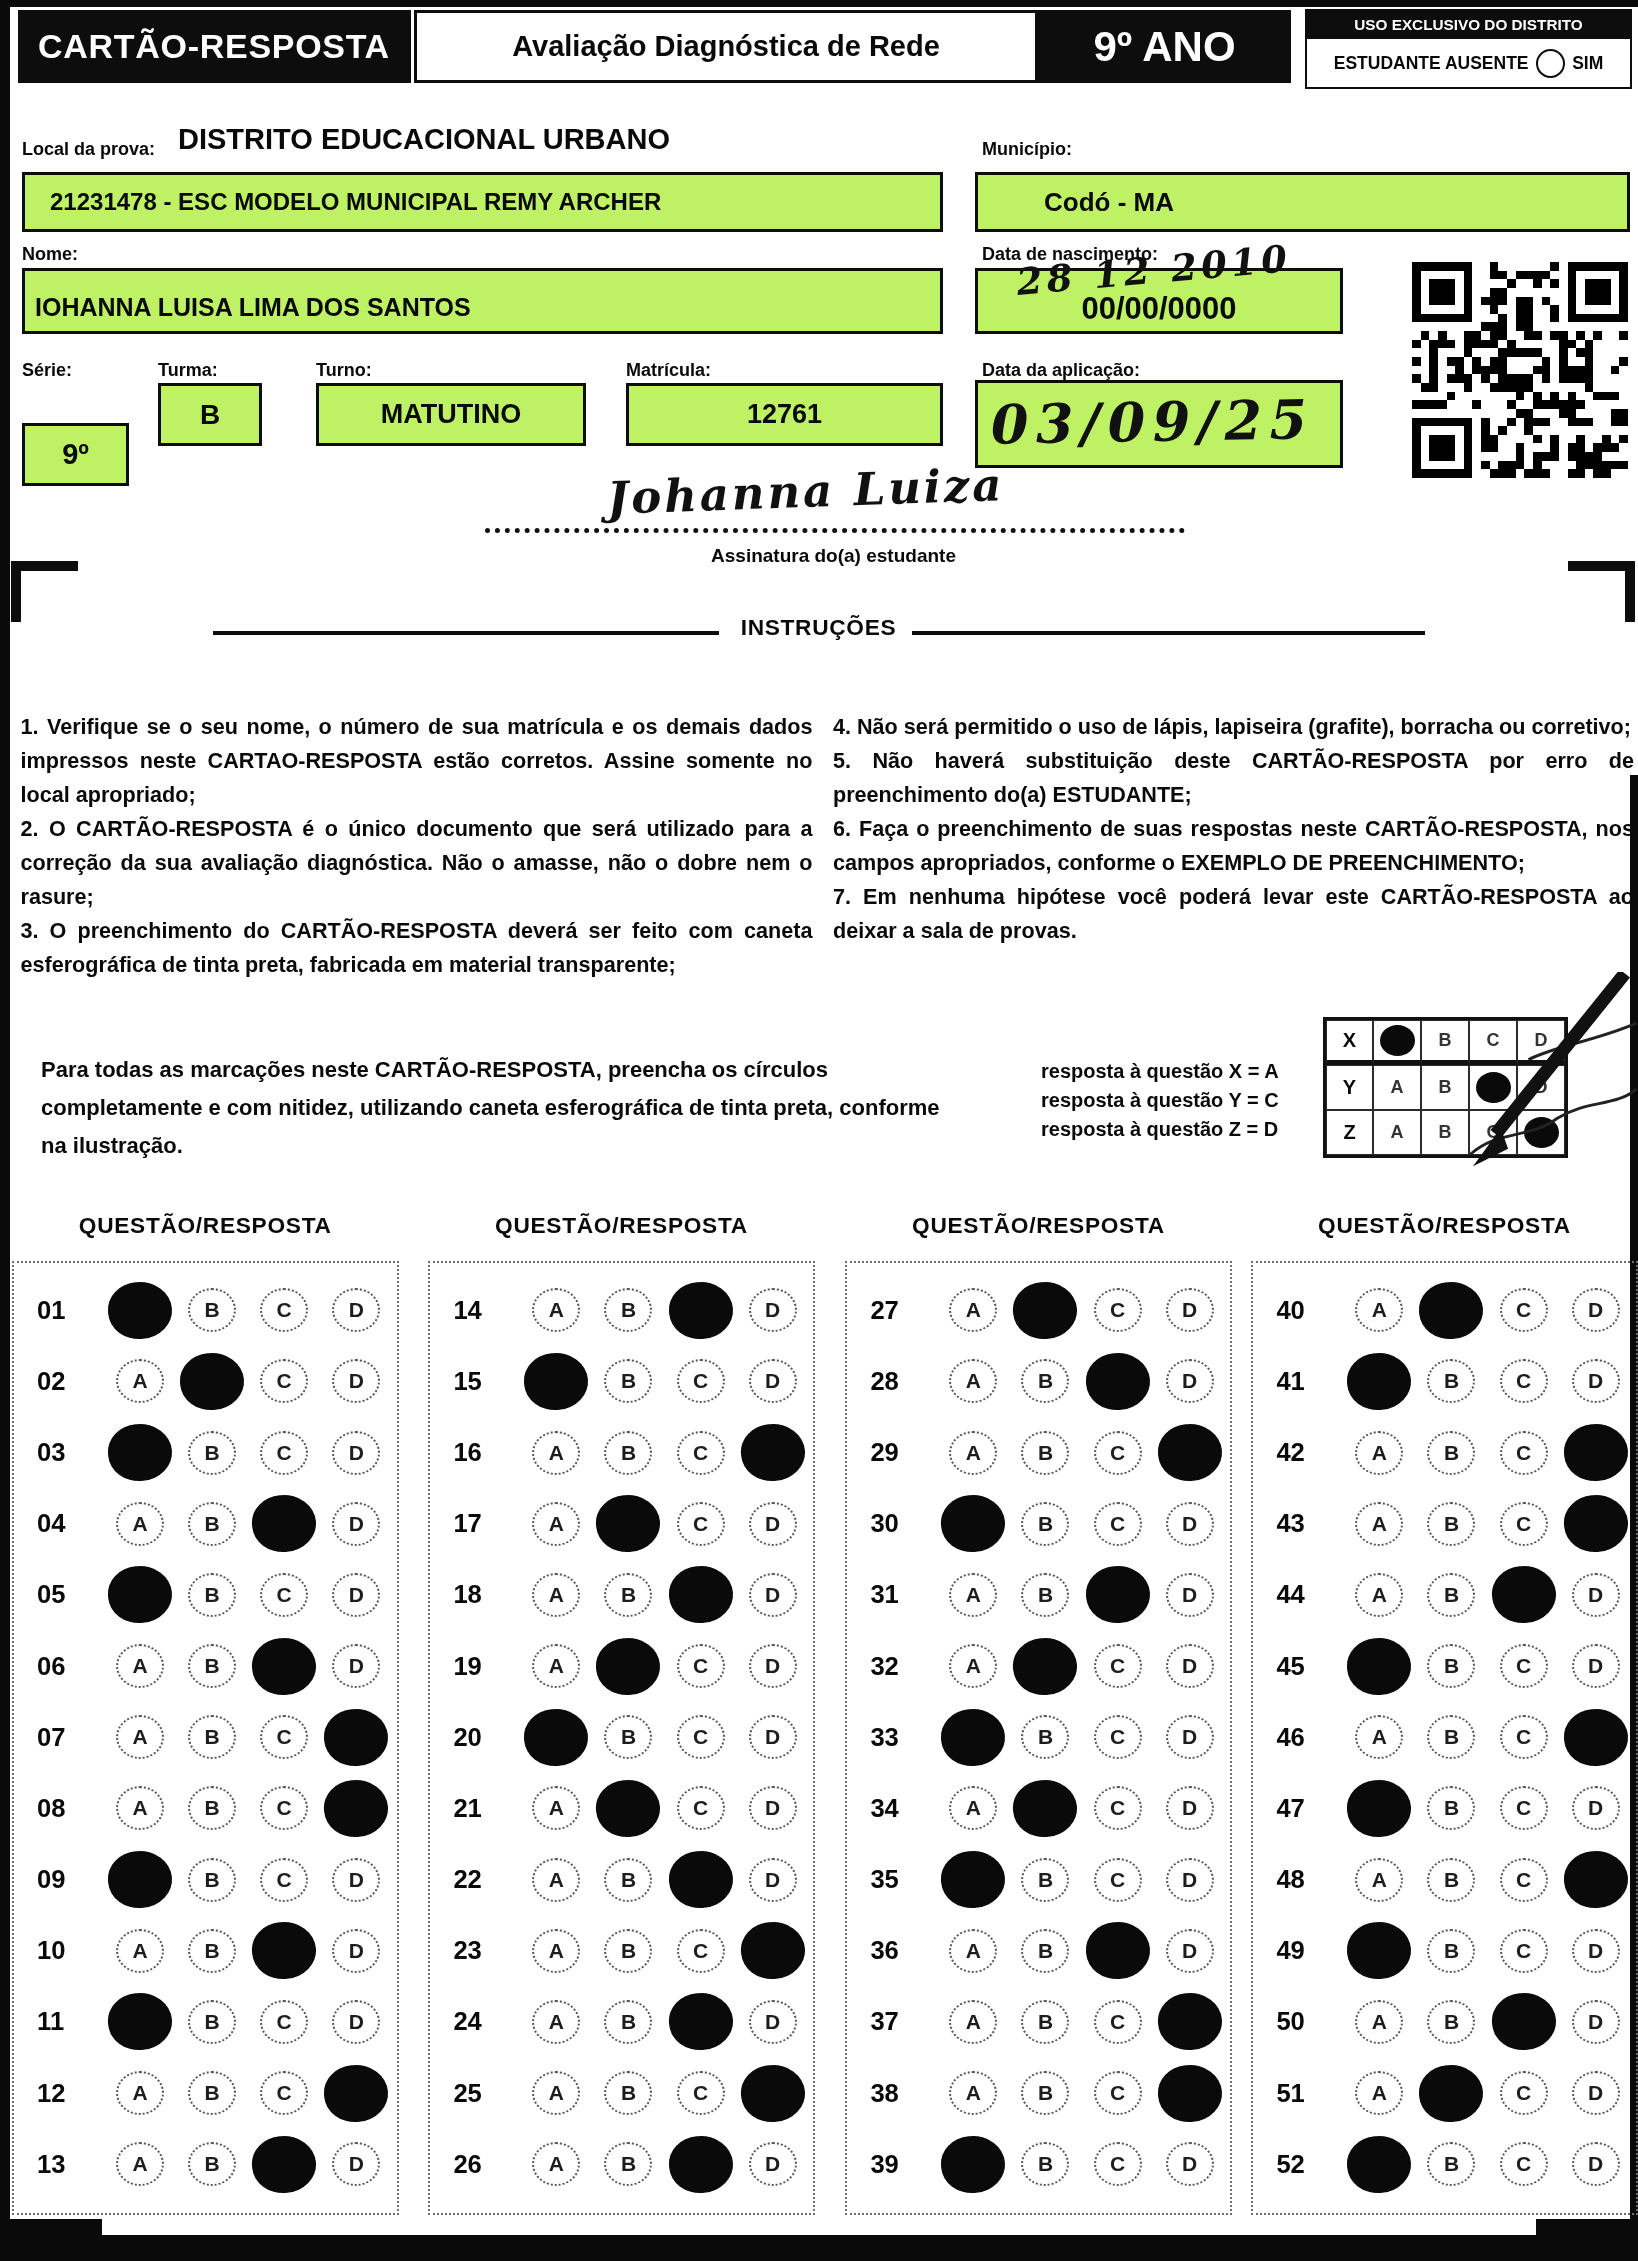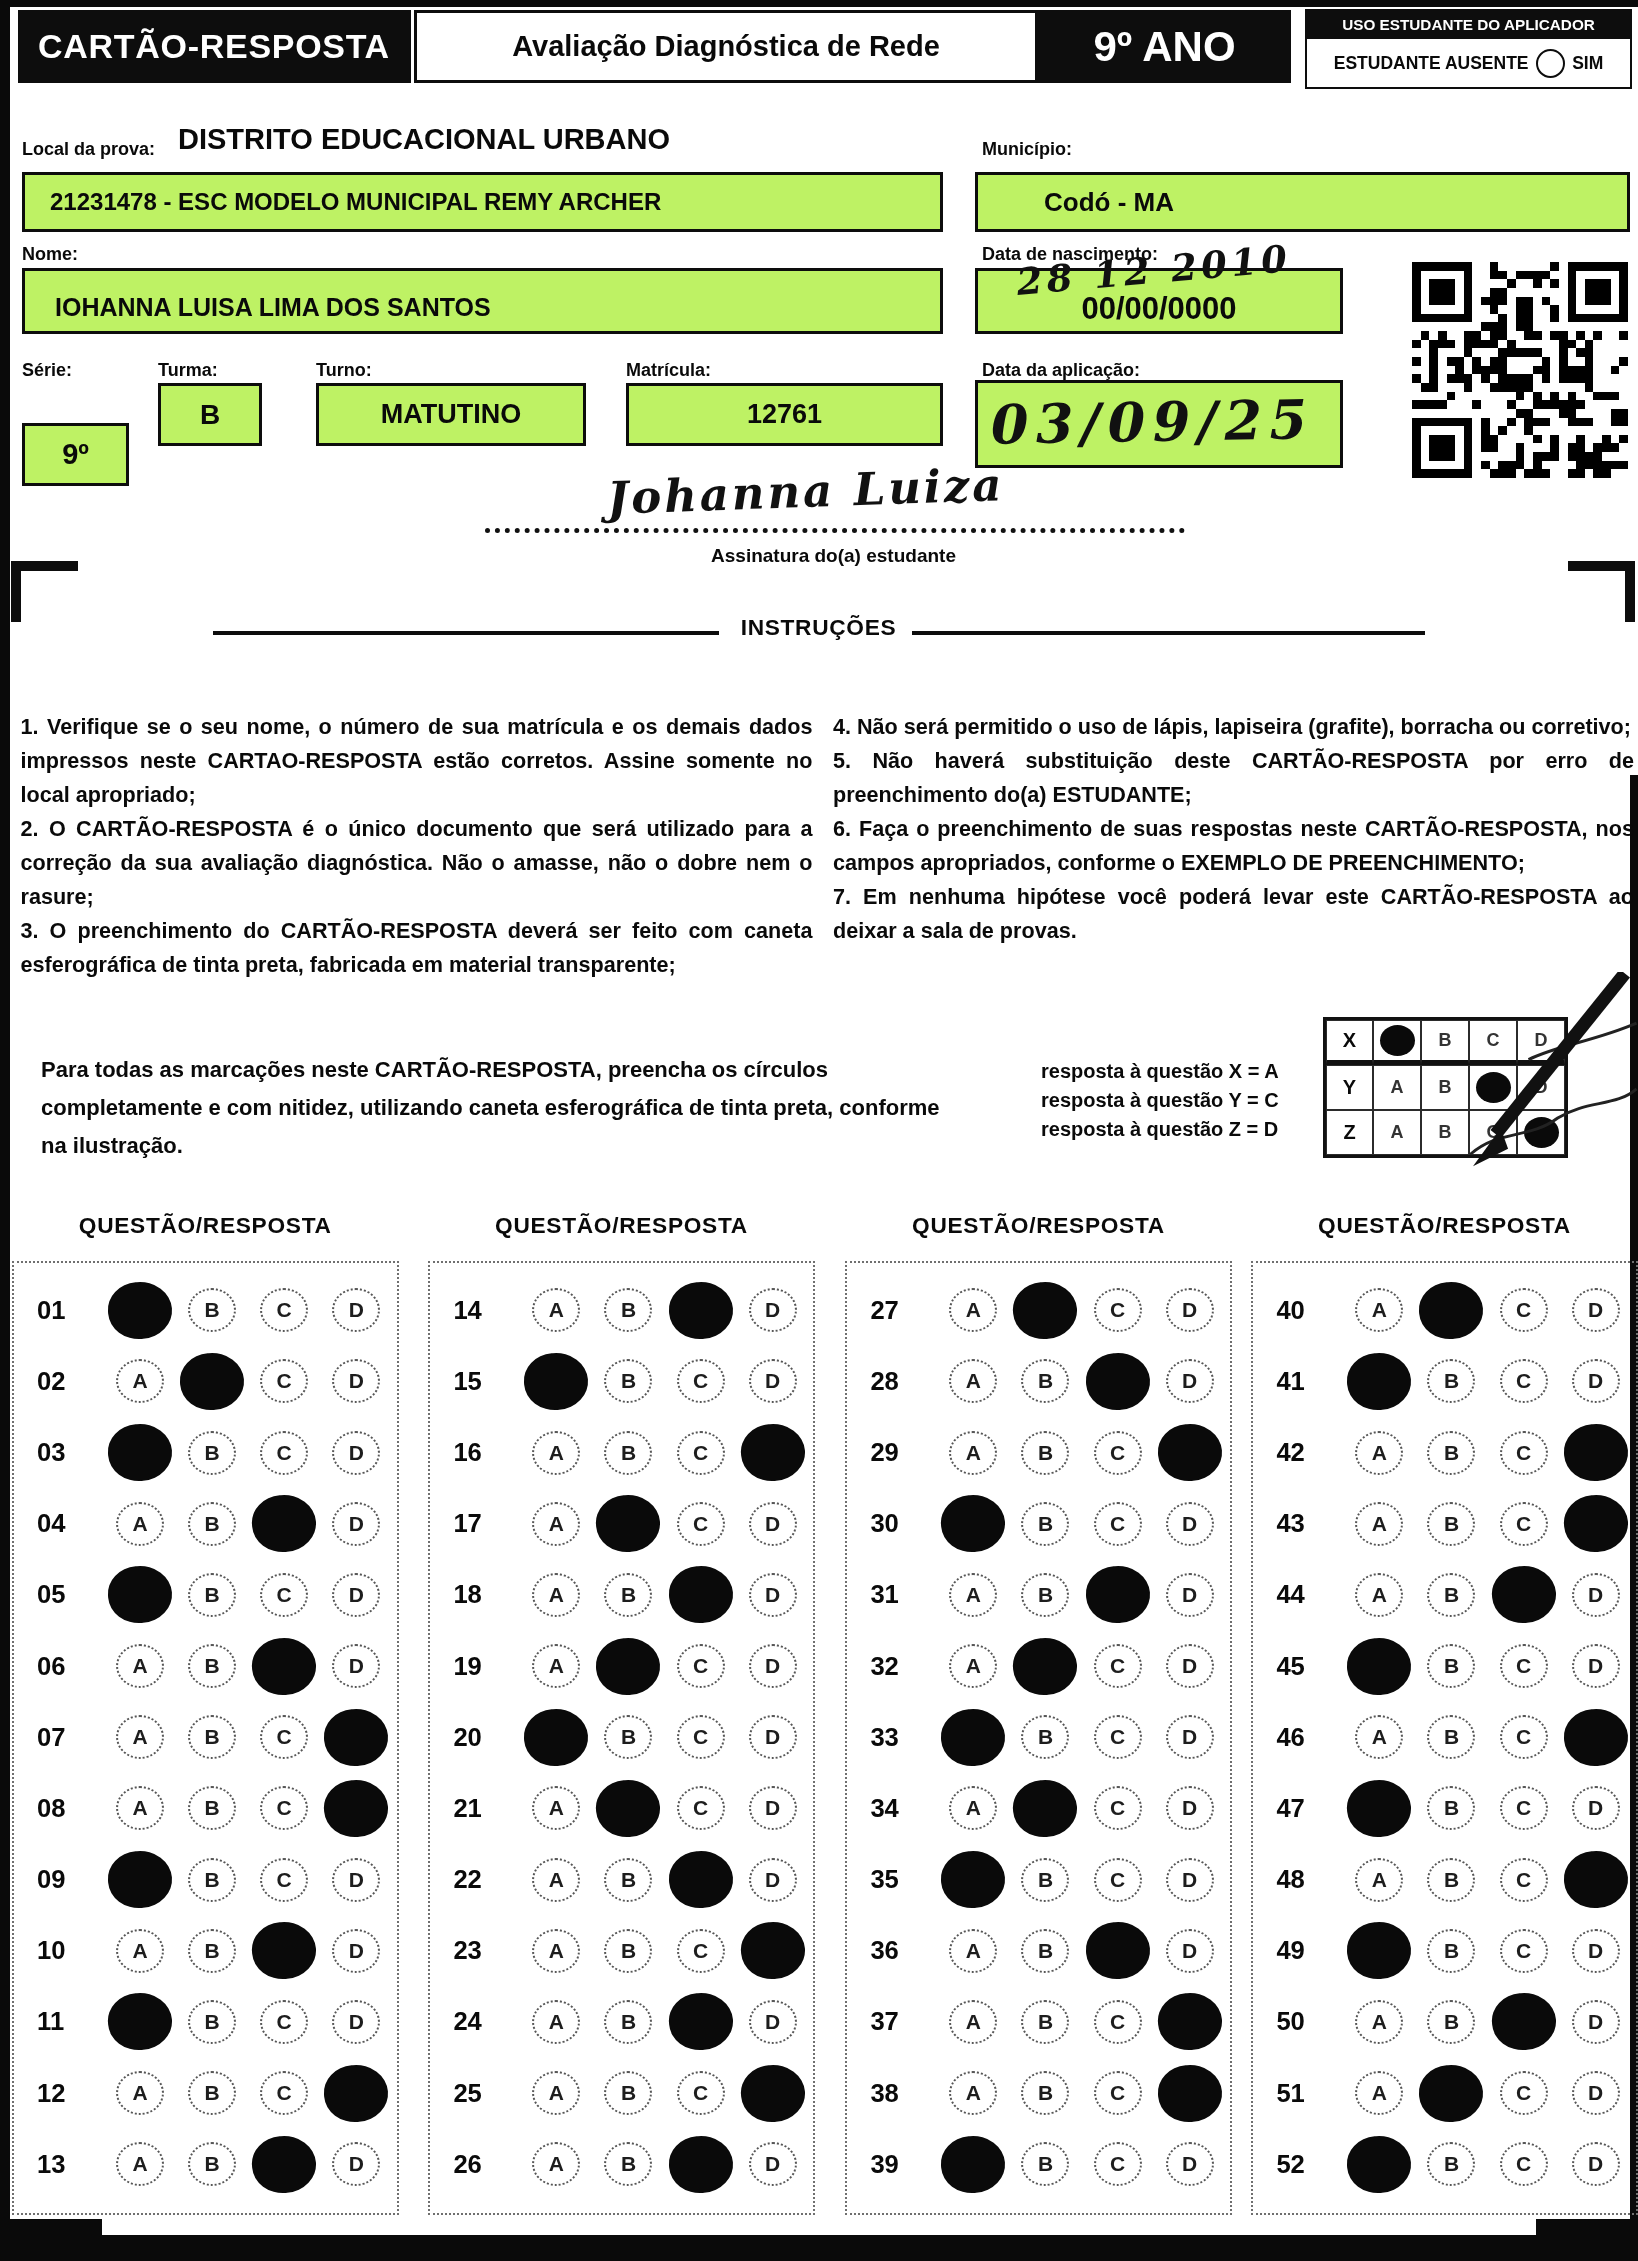--- a/index.html
+++ b/index.html
@@ -19,21 +19,21 @@
   #applicator-bar{background:#0d0d0d;color:#fff;font-size:15.3px;font-weight:bold;text-align:center;height:28px;line-height:28px;}
   #applicator-body{display:flex;align-items:center;justify-content:center;gap:7.3px;height:50px;font-size:17.5px;font-weight:bold;}
   .circle{display:inline-block;width:29px;height:29px;border:2.9px solid #0d0d0d;border-radius:50%;background:#fff;}
   
   .label{position:absolute;font-size:18px;font-weight:bold;}
   .fbox{position:absolute;border:3.7px solid #0d0d0d;background:#bef264;display:flex;align-items:center;font-weight:bold;}
   .fbox.center{justify-content:center;}
   #local-value{left:22px;top:123px;width:804px;text-align:center;font-size:29px;font-weight:bold;}
   #school-box{left:22px;top:172px;width:921px;height:60px;font-size:24px;padding-left:25px;}
   #municipio-box{left:975px;top:172px;width:655px;height:60px;font-size:26px;padding-left:66px;}
-  #name-box{left:22px;top:268px;width:921px;height:66px;font-size:25px;padding-left:30px;align-items:flex-end;padding-bottom:8.8px;}
+  #name-box{left:22px;top:268px;width:921px;height:66px;font-size:25px;padding-left:10px;align-items:flex-end;padding-bottom:8.8px;}
   #nasc-box{left:975px;top:268px;width:368px;height:66px;font-size:31px;justify-content:center;align-items:flex-end;padding-bottom:4.4px;}
   #serie-box{left:22px;top:383px;width:107px;height:63px;font-size:29px;margin-top:40px;}
   #turma-box{left:158px;top:383px;width:104px;height:63px;font-size:28px;}
   #turno-box{left:316px;top:383px;width:270px;height:63px;font-size:27px;}
   #matricula-box{left:626px;top:383px;width:317px;height:63px;font-size:27px;}
   #aplic-box{left:975px;top:380px;width:368px;height:88px;}
   .handwrite{font-family:"DejaVu Serif", serif;font-style:italic;font-weight:bold;color:#111;white-space:nowrap;}
   #nasc-hand{left:1016px;top:248px;font-size:37px;transform:rotate(-5deg);letter-spacing:4.4px;}
   #aplic-hand{left:991px;top:390px;font-size:54px;transform:rotate(-1deg);letter-spacing:7.3px;}
   #signature-hand{left:607px;top:465px;font-size:45px;transform:rotate(-2deg);letter-spacing:2.9px;}
@@ -87,21 +87,21 @@
   <div class="hbox hblack" id="card-title-box">
     <span>CARTÃO-RESPOSTA</span>
   </div>
   <div class="hbox hwhite" id="assessment-box">
     <span>Avaliação Diagnóstica de Rede</span>
   </div>
   <div class="hbox hblack" id="grade-box">
     <span>9º ANO</span>
   </div>
   <div class="abs" id="applicator-box">
-    <div id="applicator-bar">USO ESTUDANTE DO APLICADOR</div>
+    <div id="applicator-bar">USO EXCLUSIVO DO DISTRITO</div>
     <div id="applicator-body">
       <span>ESTUDANTE AUSENTE</span>
       <span class="circle"></span>
       <span>SIM</span>
     </div>
   </div>
 
   <div class="label" style="left:22px;top:139px;">Local da prova:</div>
   <div class="abs" id="local-value">DISTRITO EDUCACIONAL URBANO</div>
   <div class="label" style="left:982px;top:139px;">Município:</div>

